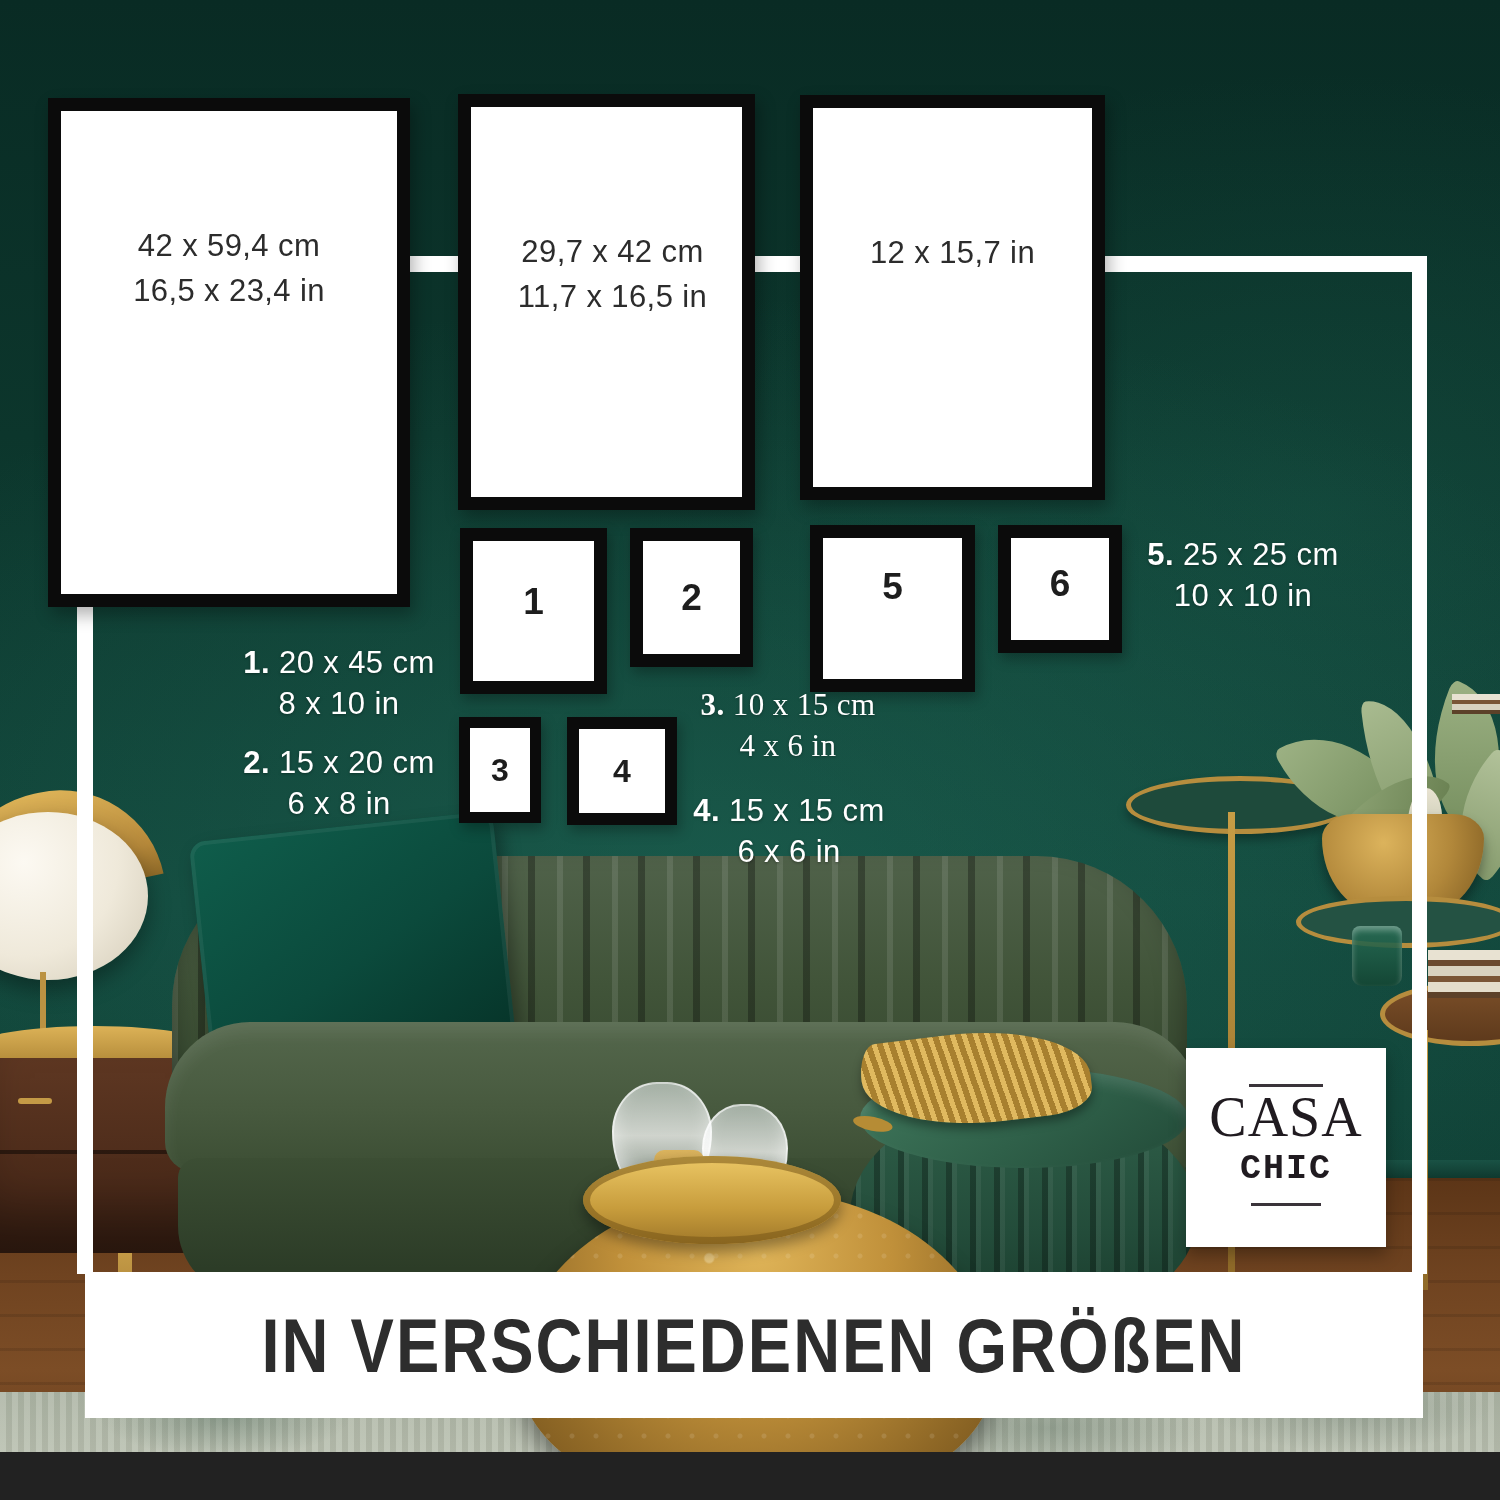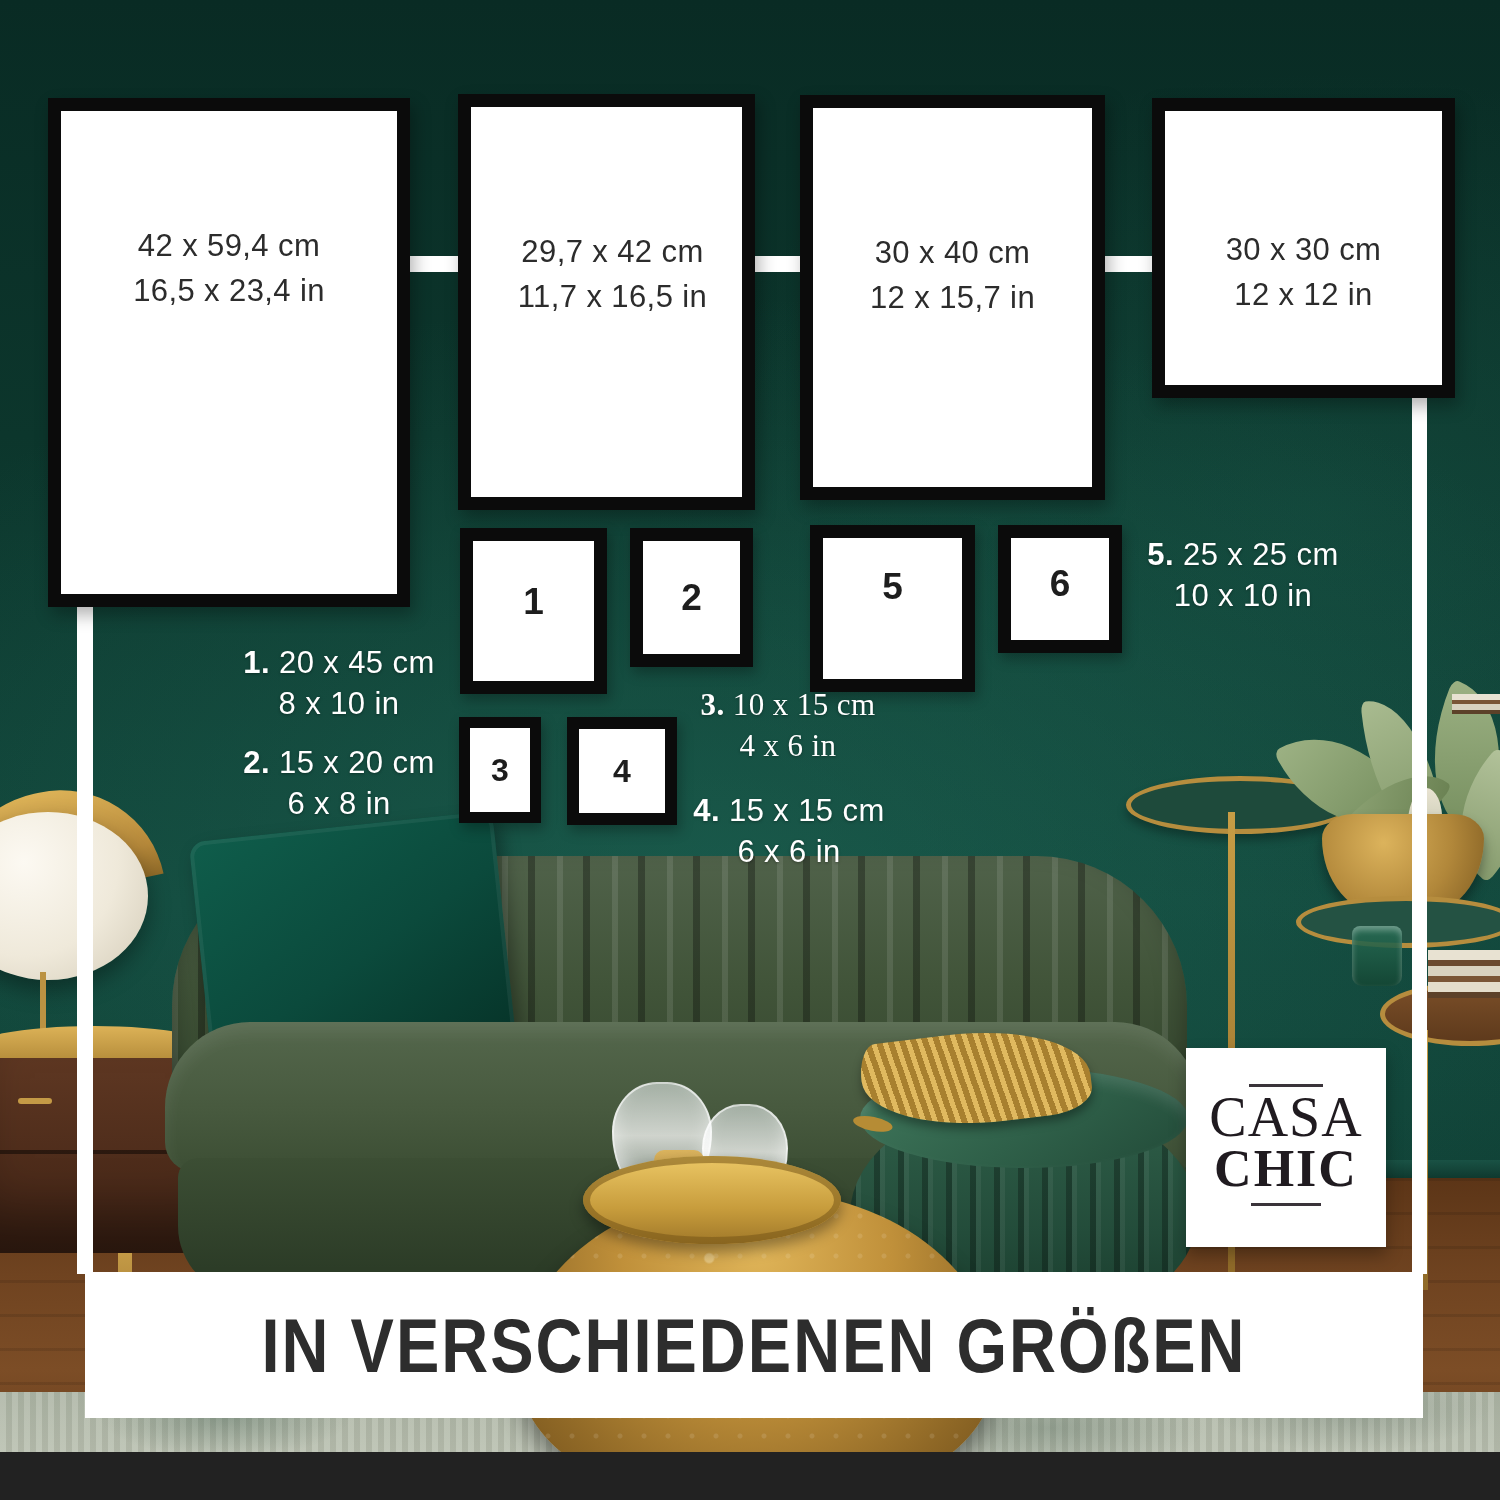--- a/index.html
+++ b/index.html
@@ -180,21 +180,21 @@
   .lg6{left:1138px;top:626px;width:204px;}
   
   .logo-card{position:absolute;left:1186px;top:1048px;width:200px;height:199px;background:#ffffff;z-index:4;
     display:flex;flex-direction:column;align-items:center;
     font-family:"Liberation Serif","DejaVu Serif",serif;color:#201b20;
     box-shadow:0 8px 16px rgba(0,0,0,.30);}
   .logo-rule{height:3px;background:#3a343a;}
   .logo-rule.top{width:74px;margin-top:36px;}
   .logo-rule.bottom{width:70px;margin-top:10px;}
   .logo-casa{font-size:56px;line-height:52px;margin-top:4px;letter-spacing:1px;font-weight:400;}
-  .logo-chic{font-size:52px;line-height:48px;margin-top:2px;letter-spacing:2px;font-weight:600;}
+  .logo-chic{font-size:35px;line-height:48px;margin-top:2px;letter-spacing:2px;font-weight:600;font-family:Liberation Mono, monospace;}
   
   .banner{position:absolute;left:85px;top:1272px;width:1338px;height:146px;background:#ffffff;z-index:5;
     display:flex;align-items:center;justify-content:center;}
   .banner-title{font-size:65px;font-weight:bold;color:#2d2d2d;letter-spacing:2px;
     transform:scaleY(1.18);white-space:nowrap;}
 </style>
 </head>
 <body>
 
 <div class="stage">
@@ -260,28 +260,21 @@
     </div>
   </div>
   <div class="frame frame-a3">
     <div class="dims">
       <div>29,7 x 42 cm</div>
       <div>11,7 x 16,5 in</div>
     </div>
   </div>
   <div class="frame frame-3040">
     <div class="dims">
-      <div>30 x 40 cm</div>
       <div>12 x 15,7 in</div>
-    </div>
-  </div>
-  <div class="frame frame-3030">
-    <div class="dims">
-      <div>30 x 30 cm</div>
-      <div>12 x 12 in</div>
     </div>
   </div>
 
   <div class="sframe sf1">
     <span class="num">1</span>
   </div>
   <div class="sframe sf2">
     <span class="num">2</span>
   </div>
   <div class="sframe sf3">

